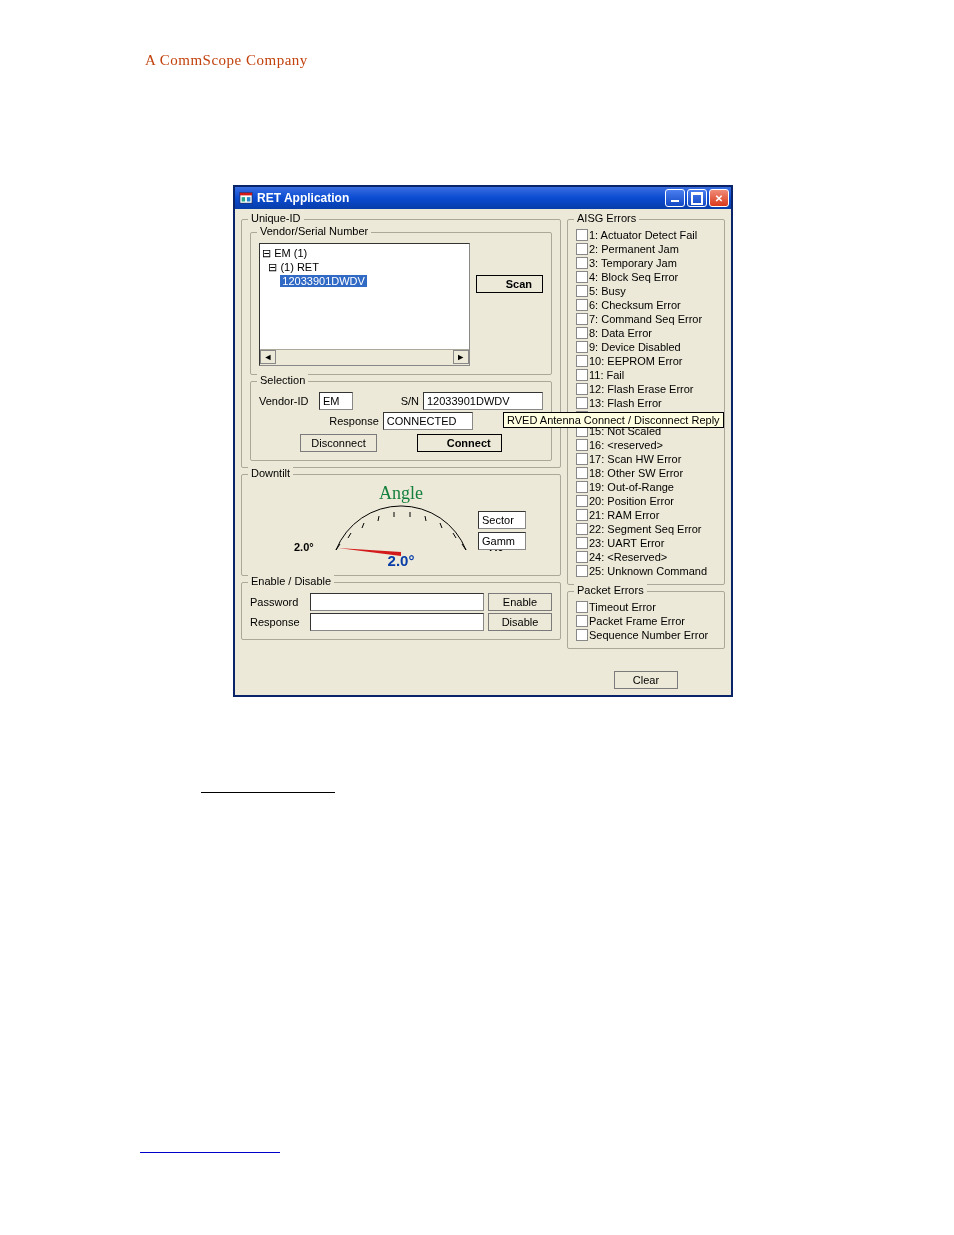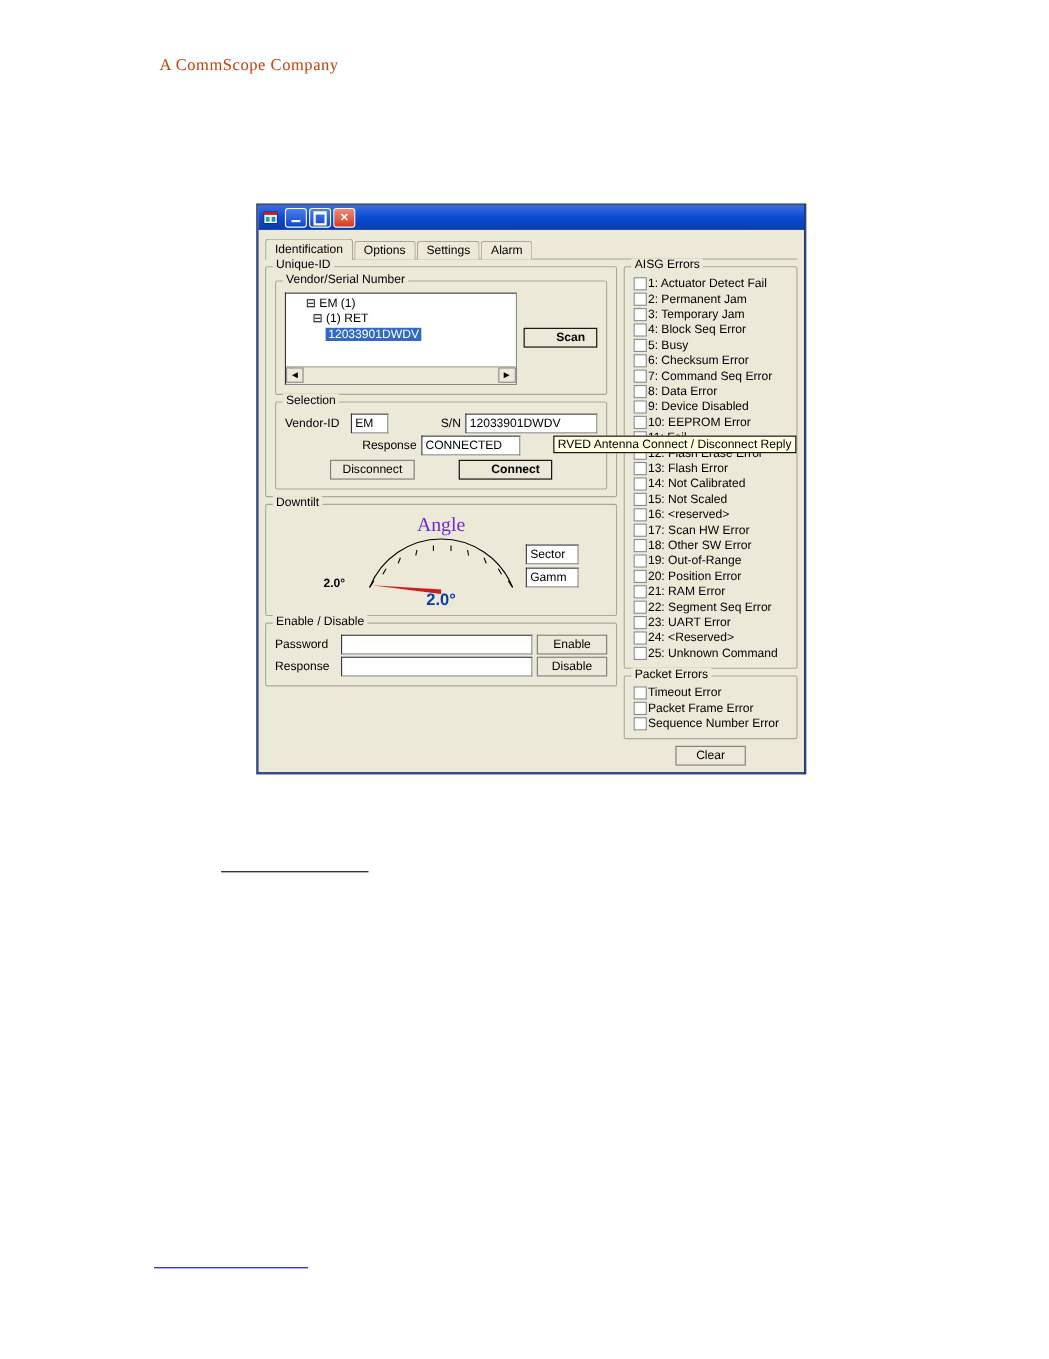--- a/index.html
+++ b/index.html
@@ -160,25 +160,25 @@
     left: 6px;
     background: #ece9d8;
     padding: 0 3px;
     font-size: 11px;
   }
 
   
   .treewrap {
     border: 1px inset #888;
     background: #fff;
-    height: 84px;
+    height: 123px;
     overflow: hidden;
     position: relative;
     font-size: 11px;
-    padding: 2px 18px;
+    padding: 2px 2px;
     margin: 2px 0 2px 0;
   }
   .tree-line { white-space: pre; line-height: 14px; font-family: Tahoma, Arial; }
   .tree-sel {
     background: #316ac5;
     color: #fff;
     padding: 0 2px;
   }
   .tree-hscroll {
     position: absolute;
@@ -224,21 +224,21 @@
 
   
   .gauge-wrap {
     position: relative;
     height: 86px;
     text-align:center;
   }
   .gauge-title {
     font-family: "Times New Roman", serif;
     font-size: 18px;
-    color:#6d28d9;
+    color:#15803d;
   }
   .gauge-svg { margin-top:-4px; }
   .gauge-ends {
     position:absolute;
     top: 58px;
     left: 0; right: 0;
     display:flex;
     justify-content:space-between;
     padding: 0 44px;
     font-size: 11px;
@@ -303,34 +303,29 @@
 </div>
 
 <div class="window">
   <div class="titlebar">
     <svg class="titlebar-icon" viewBox="0 0 16 16">
       <rect x="1" y="2" width="14" height="12" fill="#fff" stroke="#0a246a"></rect>
       <rect x="1" y="2" width="14" height="3" fill="#d31a1a"></rect>
       <rect x="3" y="7" width="4" height="5" fill="#2a8"></rect>
       <rect x="9" y="7" width="4" height="5" fill="#28c"></rect>
     </svg>
+    <span class="titlebar-title">RET Application</span>
     <span class="titlebar-btn tb-min"></span>
     <span class="titlebar-btn tb-max"></span>
     <span class="titlebar-btn tb-close"></span>
   </div>
 
   <div class="window-body">
 
 
-    <div class="subtabrow">
-      <div class="tab active">Identification</div>
-      <div class="tab">Options</div>
-      <div class="tab">Settings</div>
-      <div class="tab">Alarm</div>
-    </div>
 
     <div class="cols">
 
       <div class="leftcol">
 
         <div class="group">
           <span class="group-title">Unique-ID</span>
 
           <div class="group" style="margin-top:4px;">
             <span class="group-title">Vendor/Serial Number</span>
@@ -537,21 +532,21 @@
               <div class="erritem">
                 <span class="chk"></span>
                 <span>Packet Frame Error</span>
               </div>
               <div class="erritem">
                 <span class="chk"></span>
                 <span>Sequence Number Error</span>
               </div>
             </div>
         </div>
-        <div style="text-align:center; margin-top:6px;">
+        <div style="text-align:center; margin-top:22px;">
           <button class="btn">Clear</button>
         </div>
       </div>
     </div>
   </div>
 </div>
 
 <div class="doc-underline" style="left:201px; top:792px; width:134px;"></div>
 <div class="blue-underline" style="left:140px; top:1152px; width:140px;"></div>
 

